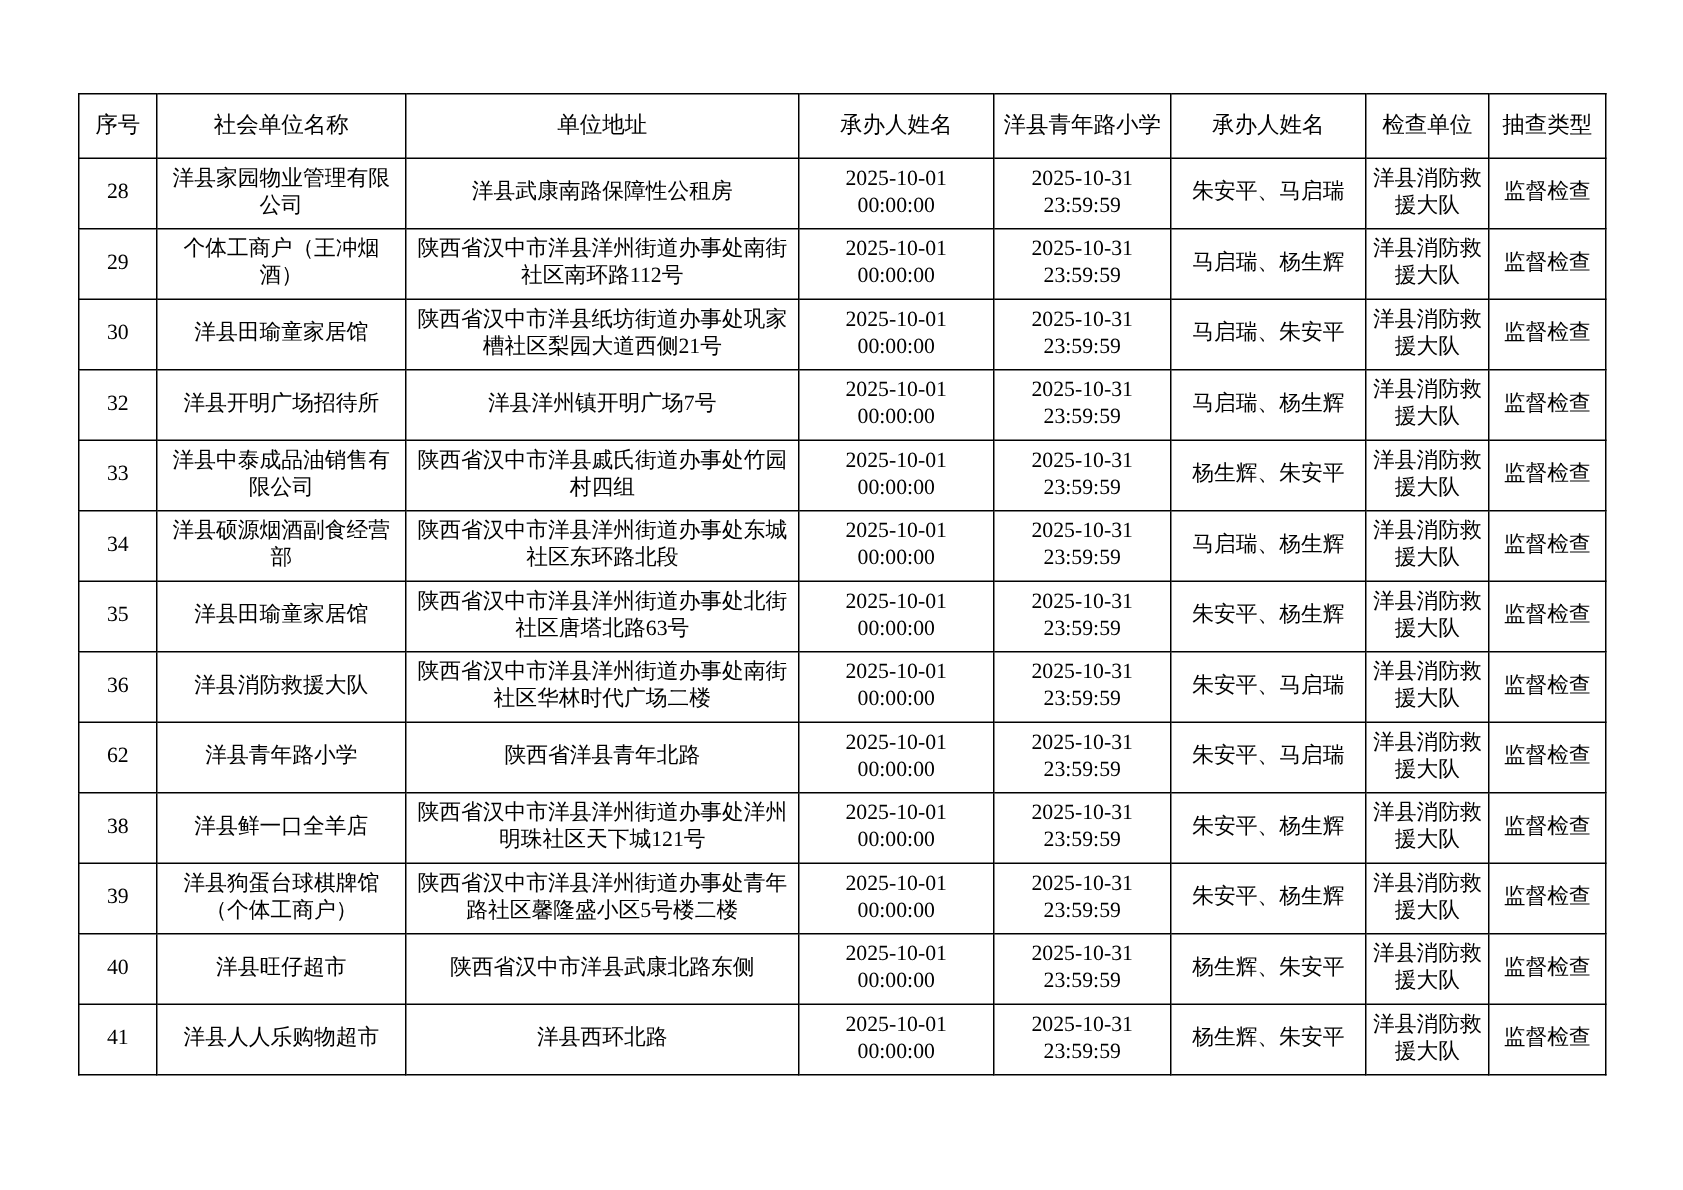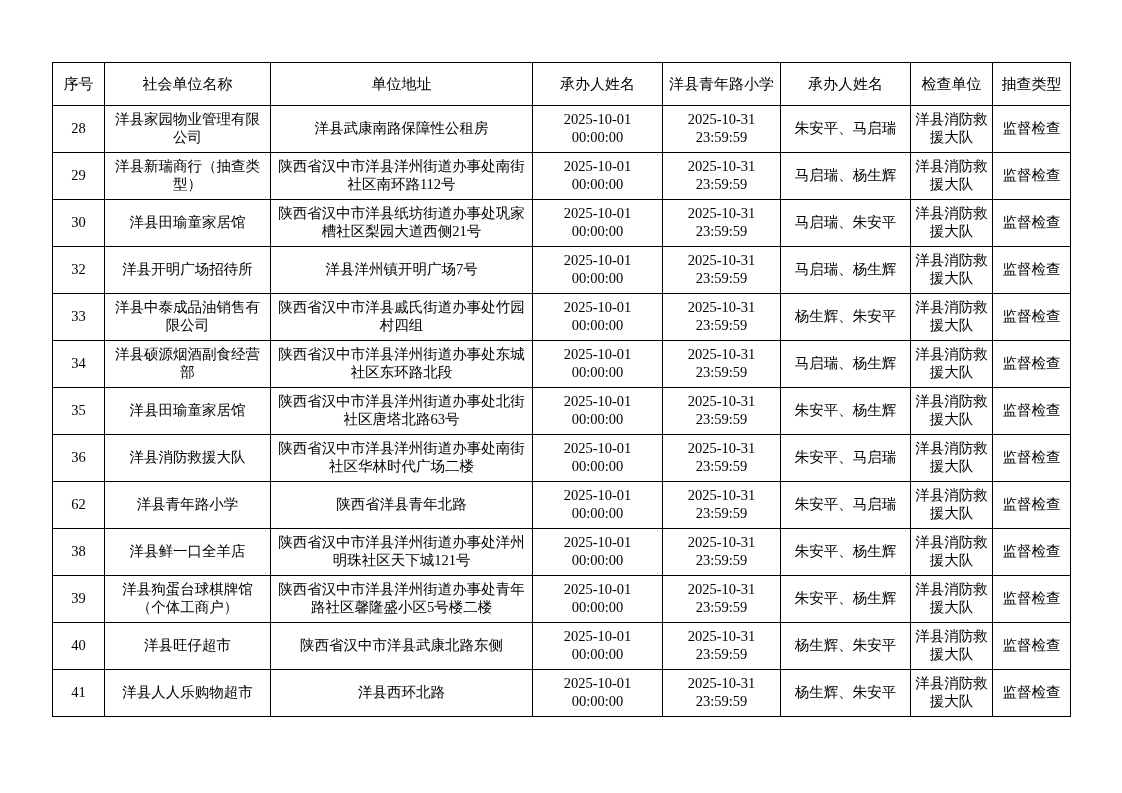--- a/index.html
+++ b/index.html
@@ -99,21 +99,21 @@
             <td class="dt">
               <span>2025-10-31</span>
               <span>23:59:59</span>
             </td>
             <td>朱安平、马启瑞</td>
             <td>洋县消防救援大队</td>
             <td>监督检查</td>
           </tr>
           <tr>
             <td>29</td>
-            <td>洋县新瑞商行（抽查类型）</td>
+            <td>个体工商户（王冲烟酒）</td>
             <td>陕西省汉中市洋县洋州街道办事处南街社区南环路112号</td>
             <td class="dt">
               <span>2025-10-01</span>
               <span>00:00:00</span>
             </td>
             <td class="dt">
               <span>2025-10-31</span>
               <span>23:59:59</span>
             </td>
             <td>马启瑞、杨生辉</td>

